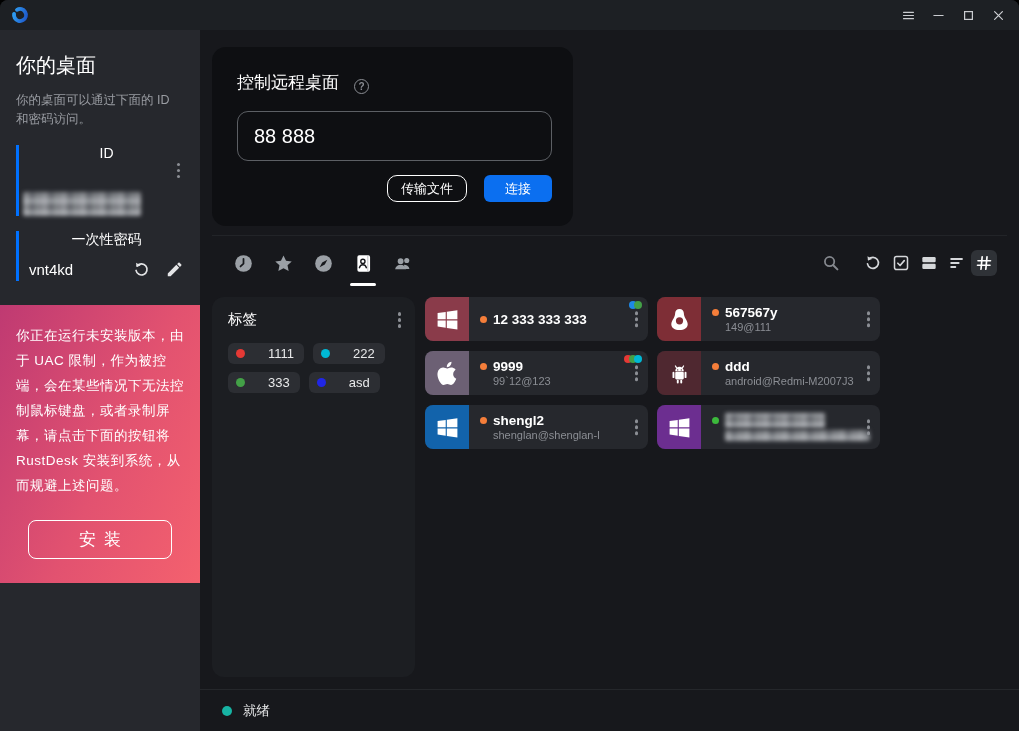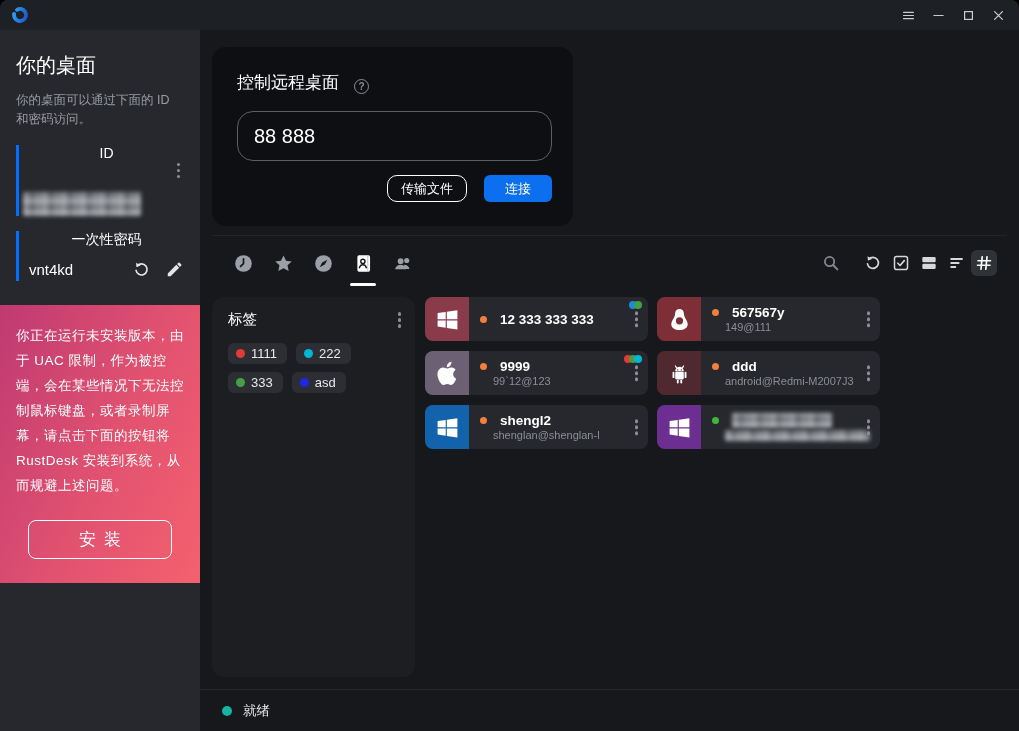--- a/index.html
+++ b/index.html
@@ -42,21 +42,21 @@
   .warning-text { color:#fff; font-size:13.5px; line-height:25px; letter-spacing:.5px; }
   .install-btn { display:block; margin:22px auto 0; width:144px; height:39px; background:transparent; border:1px solid #fff; border-radius:8px; color:#fff; font-size:17px; letter-spacing:8px; text-indent:8px; cursor:pointer; font-family:inherit; }
 
   
   .main { flex:1; display:flex; flex-direction:column; min-width:0; background:#17181c; }
   .connect-card { margin:17px 12px 0 12px; width:361px; background:#0e0f12; border-radius:14px; padding:24px 21px 24px 25px; flex:0 0 auto; }
   .connect-title-row { display:flex; align-items:flex-end; gap:15px; }
   .connect-title { color:#fff; font-size:17px; font-weight:400; }
   .help-icon { width:15px; height:15px; border:1.4px solid #8b8e94; border-radius:50%; display:inline-flex; align-items:center; justify-content:center; color:#8b8e94; font-size:10px; font-weight:700; }
   .help-icon::after { content:"?"; }
-  .id-input { margin-top:17px; width:100%; height:50px; background:transparent; border:1px solid #5c5f64; border-radius:16px; color:#fff; font-size:20px; padding:0 16px; font-family:inherit; outline:none; }
+  .id-input { margin-top:17px; width:100%; height:50px; background:transparent; border:1px solid #5c5f64; border-radius:11px; color:#fff; font-size:20px; padding:0 16px; font-family:inherit; outline:none; }
   .connect-btn-row { display:flex; justify-content:flex-end; gap:17px; margin-top:14px; }
   .btn-outline { background:transparent; border:1px solid #fff; border-radius:10px; color:#fff; font-size:13px; padding:0 13px; height:27px; cursor:pointer; font-family:inherit; }
   .btn-primary { background:#0b6ff0; border:none; border-radius:6px; color:#fff; font-size:13px; padding:0 21px; height:27px; cursor:pointer; font-family:inherit; }
 
   
   .toolbar { margin:9px 12px 0 12px; border-top:1px solid #222428; height:55px; display:flex; align-items:center; padding:0 10px 0 11px; flex:0 0 auto; }
   .tab-item { width:40px; height:26px; display:flex; align-items:center; justify-content:center; cursor:pointer; position:relative; }
   .tab-item svg { width:21px; height:21px; }
   .tab-item.active::after { content:""; position:absolute; left:7px; right:7px; bottom:-10px; height:3px; background:#fff; border-radius:2px; }
   .toolbar-spacer { flex:1; }
@@ -65,30 +65,30 @@
   .tb-action.search { margin-right:14px; }
   .tb-action.active-view { background:#2f3237; border-radius:6px; width:26px; height:26px; }
 
   
   .content { flex:1; display:flex; align-items:flex-start; padding:7px 12px 0 12px; gap:10px; min-height:0; }
   .tags-panel { width:203px; height:380px; background:#1c1e22; border-radius:12px; padding:13px 12px 0 16px; flex:0 0 auto; }
   .tags-header { display:flex; align-items:center; }
   .tags-title { color:#fff; font-size:14.5px; }
   .tags-menu { margin-left:auto; }
   .tags-wrap { display:flex; flex-wrap:wrap; gap:8px 9px; margin-top:13px; }
-  .tag-pill { display:inline-flex; align-items:center; gap:6px; background:#2c2e33; border-radius:6px; padding:3px 10px 3px 8px; cursor:pointer; }
+  .tag-pill { display:inline-flex; align-items:center; gap:23px; background:#2c2e33; border-radius:6px; padding:3px 10px 3px 8px; cursor:pointer; }
   .tag-dot { width:9px; height:9px; border-radius:50%; flex:0 0 auto; }
   .tag-label { color:#e8e9ea; font-size:13px; }
 
   .peers-grid { display:flex; flex-wrap:wrap; gap:10px 9px; width:456px; align-content:flex-start; }
   .peer-card { width:223px; height:44px; background:#26282d; border-radius:8px; display:flex; position:relative; cursor:pointer; }
   .peer-icon { width:44px; height:44px; border-radius:8px 0 0 8px; display:flex; align-items:center; justify-content:center; flex:0 0 auto; }
   .peer-icon svg { width:27px; height:27px; }
   .peer-info { flex:1; min-width:0; display:flex; flex-direction:column; justify-content:center; padding:0 26px 0 11px; }
-  .peer-name-row { display:flex; align-items:center; gap:13px; }
+  .peer-name-row { display:flex; align-items:center; gap:6px; }
   .status-dot { width:7px; height:7px; border-radius:50%; flex:0 0 auto; }
   .peer-name { color:#fff; font-size:13.5px; font-weight:700; white-space:nowrap; overflow:hidden; }
   .peer-sub { color:#8b8e94; font-size:11px; margin-top:1px; padding-left:13px; white-space:nowrap; overflow:hidden; }
   .peer-tag-dots { position:absolute; top:4px; right:6px; display:flex; }
   .peer-tag-dot { width:8px; height:8px; border-radius:50%; margin-left:-3px; }
   .peer-menu { position:absolute; right:8px; top:50%; transform:translateY(-50%); }
   .mosaic-name { width:100px; height:15px; }
   .mosaic-sub { width:145px; height:11px; margin-top:2px; margin-left:13px; }
 
   

